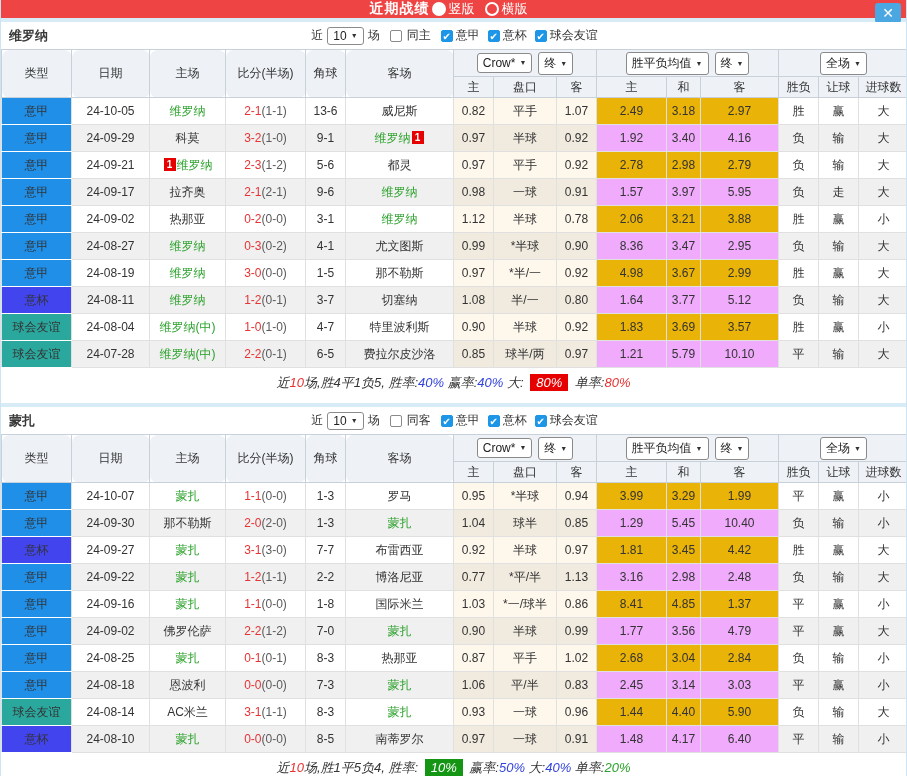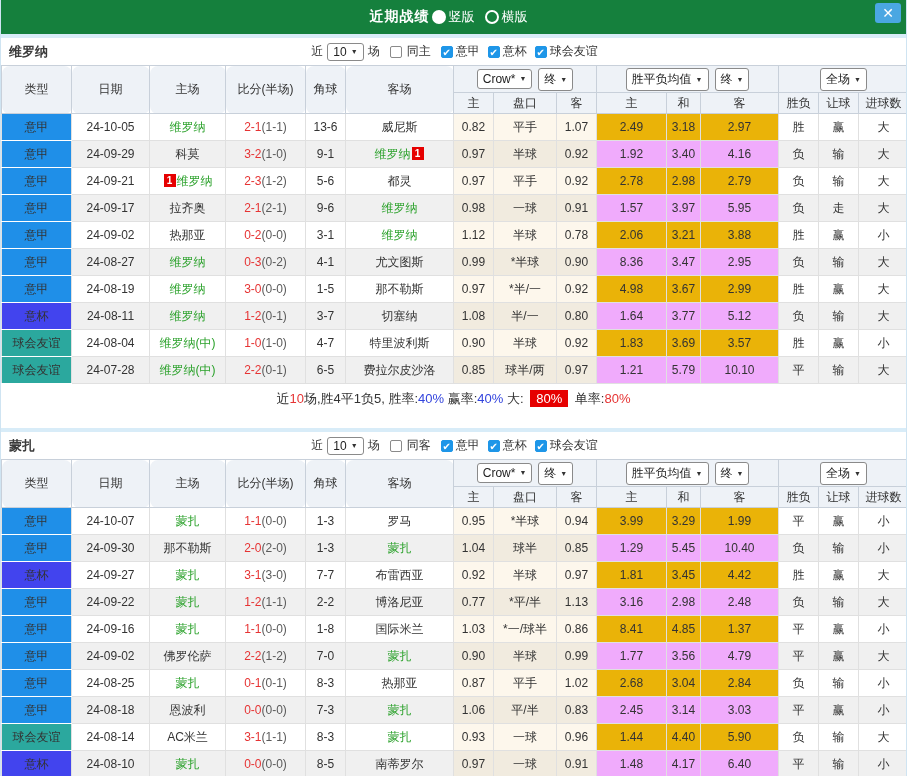--- a/index.html
+++ b/index.html
@@ -1,21 +1,21 @@
 <!DOCTYPE html>
 <html><head>
 <meta charset="utf-8">
 <style>
   html,body { margin:0; padding:0; background:#fff; }
   body { font-family:"Liberation Sans","DejaVu Sans",sans-serif; }
   .window { width:907px; height:776px; background:#fff; overflow:hidden; position:relative;
             border-left:1px solid #cfe4f2; border-right:1px solid #cfe4f2; box-sizing:border-box; }
 
   
-  .titlebar { height:34px; background:#15803d; position:relative; display:flex;
+  .titlebar { height:18px; background:#ef4444; position:relative; display:flex;
               align-items:center; justify-content:center; color:#fff; }
   .title { font-weight:bold; font-size:14px; letter-spacing:1px; }
   .radio-group { display:inline-flex; align-items:center; margin-left:2px; }
   .radio-option { display:inline-flex; align-items:center; margin-right:10px; cursor:pointer; }
   .radio-dot { width:10px; height:10px; border-radius:50%; border:2px solid #fff; margin-right:3px;
                background:transparent; display:inline-block; }
   .radio-dot.selected { background:#fff; }
   .radio-label { font-size:13px; }
   .close-btn { position:absolute; right:5px; top:3px; width:26px; height:20px; background:#4aa7e2;
                border-radius:3px; color:#fff; font-weight:bold; font-size:14px; text-align:center;
@@ -57,21 +57,21 @@
   .score-ht { color:#5a5a5a; }
   .line-text { color:#e63333; }
   .euro-draw-text { color:#3a7cc4; }
   .c-red { color:#e63333; }
   .c-green { color:#2aa12a; }
   .c-blue { color:#3344cc; }
   .badge { display:inline-block; background:#e60000; color:#fff; font-size:10px; font-weight:bold;
            line-height:13px; width:12px; height:13px; margin:0 1px; vertical-align:1px; }
 
   
-  .summary { text-align:center; font-size:13px; padding:6px 0 20px; color:#333; }
+  .summary { text-align:center; font-size:13px; padding:6px 0 11px; color:#333;font-style:italic; }
   .sum-plain { color:#333; }
   .sum-red { color:#e63333; }
   .sum-green { color:#2aa12a; }
   .sum-blue { color:#3344dd; }
   .sum-red-box { background:#e60000; color:#fff; padding:1px 6px; margin:0 3px; }
   .sum-green-box { background:#149614; color:#fff; padding:1px 6px; margin:0 3px; }
 </style>
 </head>
 <body>
 

